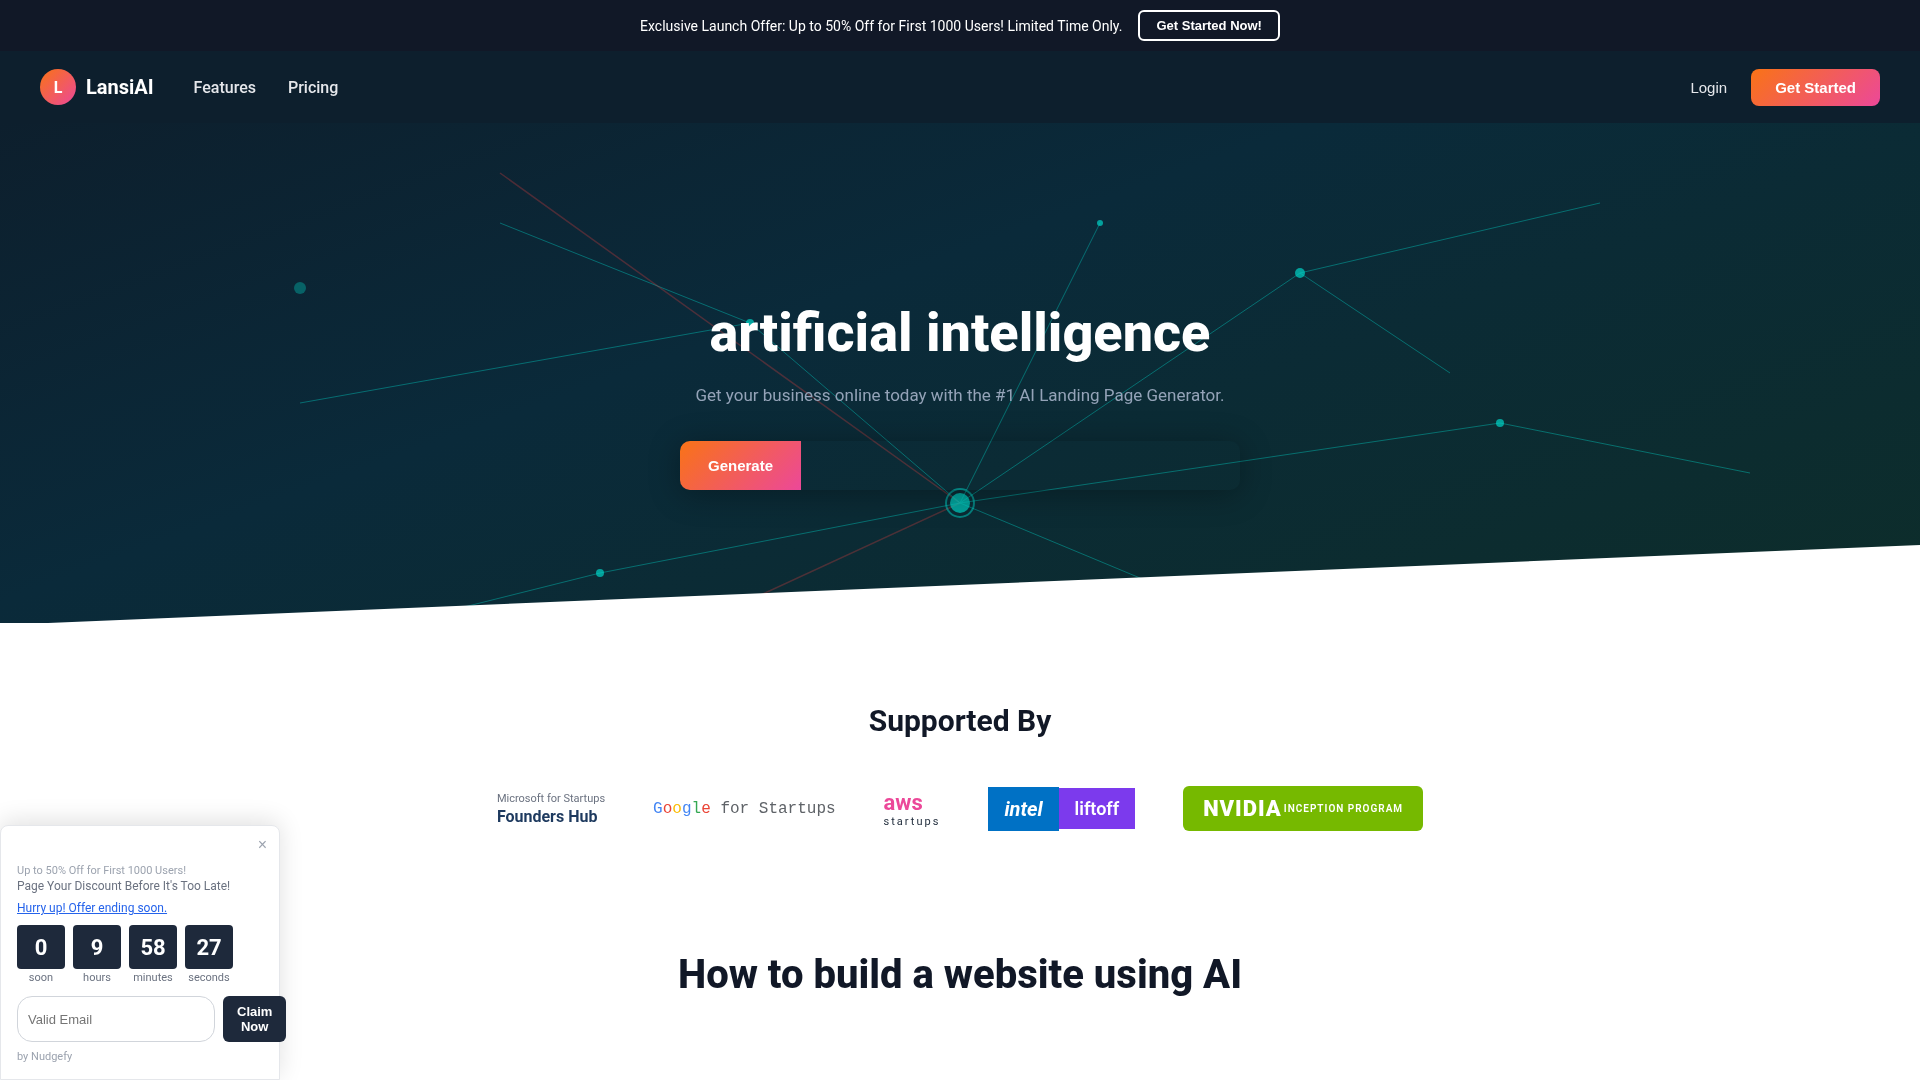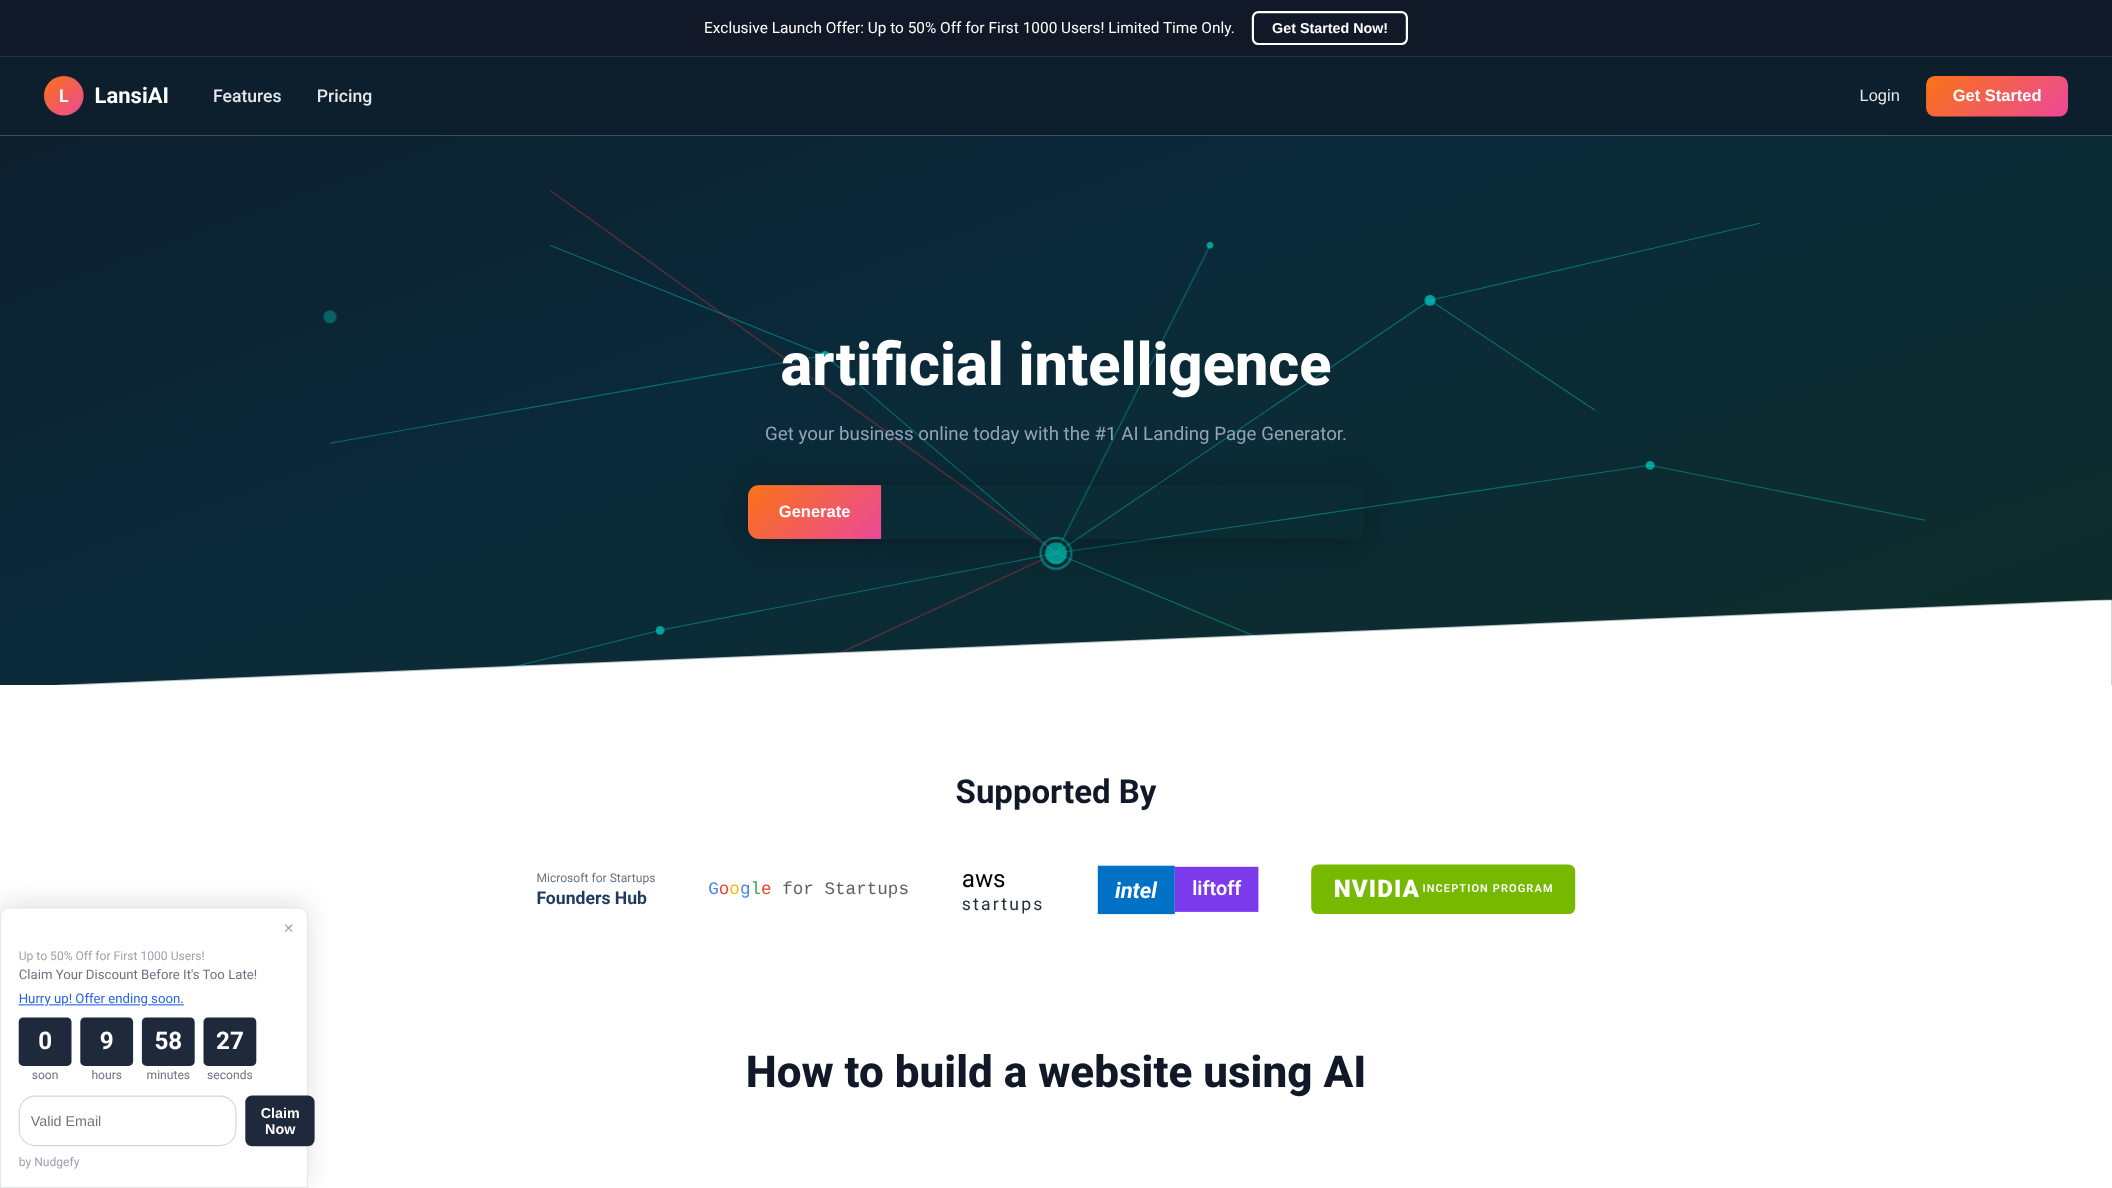--- a/index.html
+++ b/index.html
@@ -206,22 +206,22 @@
     .logo-google { font-size: 16px; color: #5f6368; font-family: Liberation Mono, monospace; text-align: center; }
     .logo-google span.g-blue { color: #4285f4; }
     .logo-google span.g-red { color: #ea4335; }
     .logo-google span.g-yellow { color: #fbbc05; }
     .logo-google span.g-green { color: #34a853; }
     .logo-aws {
       display: flex;
       flex-direction: column;
       align-items: flex-start;
     }
-    .logo-aws .aws-top { font-size: 22px; font-weight: 400; color: #000000; }
-    .logo-aws .aws-bottom { font-size: 16px; color: #232f3e; letter-spacing: 2px; }
+    .logo-aws .aws-top { font-size: 22px; font-weight: 700; color: #ec4899; }
+    .logo-aws .aws-bottom { font-size: 11px; color: #232f3e; letter-spacing: 2px; }
     .logo-intel-liftoff {
       display: flex;
       align-items: center;
       gap: 0;
     }
     .intel-box {
       background: #0071c5;
       color: #fff;
       padding: 10px 16px;
       font-size: 20px;
@@ -481,21 +481,21 @@
 
 <section class="how-section">
   <h2>How to build a website using AI</h2>
 </section>
 
 <div class="countdown-widget">
   <button class="cw-close">×</button>
   <div class="cw-title">
     <span>Up to 50% Off for First 1000 Users!</span>
   </div>
-  <div class="cw-subtitle">Claim Your Discount Before It's Too Late!</div>
+  <div class="cw-subtitle">Page Your Discount Before It's Too Late!</div>
   <a class="cw-hurry" href="#">Hurry up! Offer ending soon.</a>
   <div class="cw-timer">
     <div class="cw-unit">
       <div class="cw-num">0</div>
       <span class="cw-label">soon</span>
     </div>
     <div class="cw-unit">
       <div class="cw-num">9</div>
       <span class="cw-label">hours</span>
     </div>

